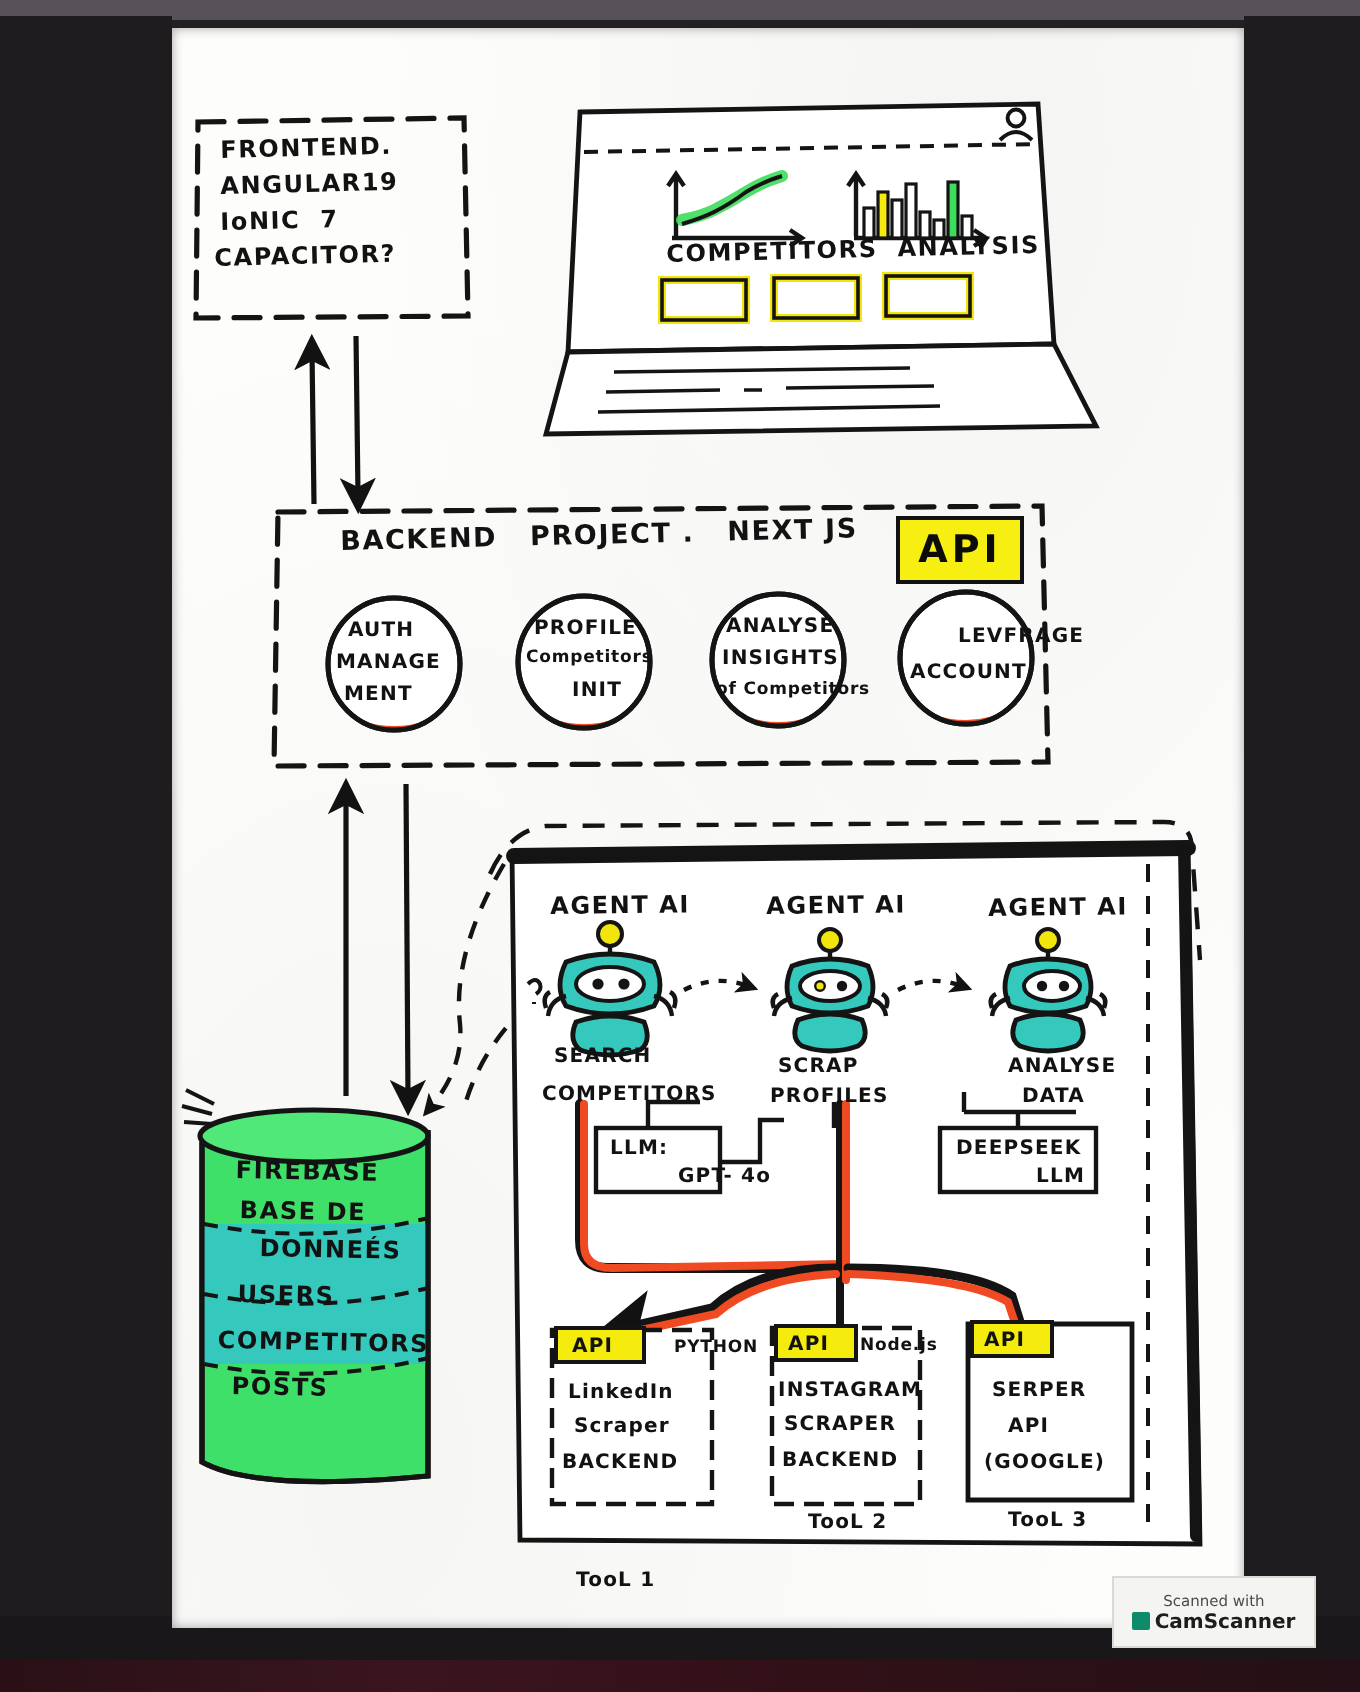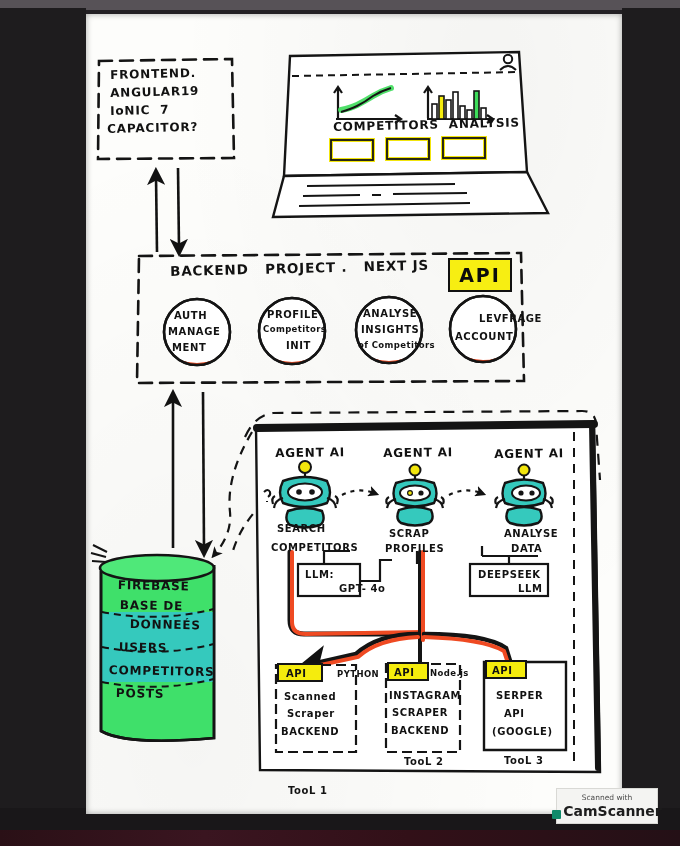--- a/index.html
+++ b/index.html
@@ -35,21 +35,21 @@
   .rot-b{transform:rotate(1.1deg);transform-origin:left top;}
   .rot-c{transform:rotate(-.7deg);transform-origin:left top;}
   .api-badge{position:absolute;border:2.5px solid #111;background:#f7ee12;}
   .api-badge span{position:absolute;left:0;right:0;top:50%;transform:translateY(-50%);
     text-align:center;font-weight:800;color:#0c0c0c;}
 
   .wm{position:absolute;right:22px;bottom:22px;width:100px;height:34px;background:#f4f4f2;
     border:1px solid #d9d9d5;display:flex;flex-direction:column;align-items:center;
     justify-content:center;gap:1px;}
   .wm .l1{font-size:7.5px;color:#4a4a4a;}
-  .wm .l2{font-size:14px;color:#1d1d1d;font-weight:700;display:flex;align-items:flex-end;gap:2px;}
+  .wm .l2{font-size:10px;color:#1d1d1d;font-weight:700;display:flex;align-items:flex-start;gap:2px;}
   .wm .cs{width:9px;height:9px;background:#0f8a6a;border-radius:1px;display:inline-block;}
 </style>
 </head>
 <body>
 
 <div id="root">
 
   <div class="frame-top"></div>
   <div class="frame-left"></div>
   <div class="frame-right"></div>
@@ -336,21 +336,21 @@
       <div class="ht sm" style="left:304px;top:583px;margin-left:35px;">GPT- 4o</div>
     </div>
     <div>
       <div class="ht sm" style="left:478px;top:569px;">DEEPSEEK</div>
       <div class="ht sm" style="left:478px;top:583px;padding-left:40px;">LLM</div>
     </div>
 
     <div>
       <div class="ht sm" style="left:286px;top:668px;font-weight:800;">API</div>
       <div class="ht xs" style="left:337px;top:669px;">PYTHON</div>
-      <div class="ht sm" style="left:284px;top:691px;">Scanned</div>
+      <div class="ht sm" style="left:284px;top:691px;">LinkedIn</div>
       <div class="ht sm" style="left:287px;top:708px;">Scraper</div>
       <div class="ht sm" style="left:281px;top:726px;">BACKEND</div>
       <div class="ht sm" style="left:288px;top:785px;">TooL 1</div>
     </div>
 
     <div>
       <div class="ht sm" style="left:394px;top:667px;font-weight:800;">API</div>
       <div class="ht xs" style="left:430px;top:668px;">Node.js</div>
       <div class="ht sm" style="left:389px;top:690px;">INSTAGRAM</div>
       <div class="ht sm" style="left:392px;top:707px;">SCRAPER</div>

